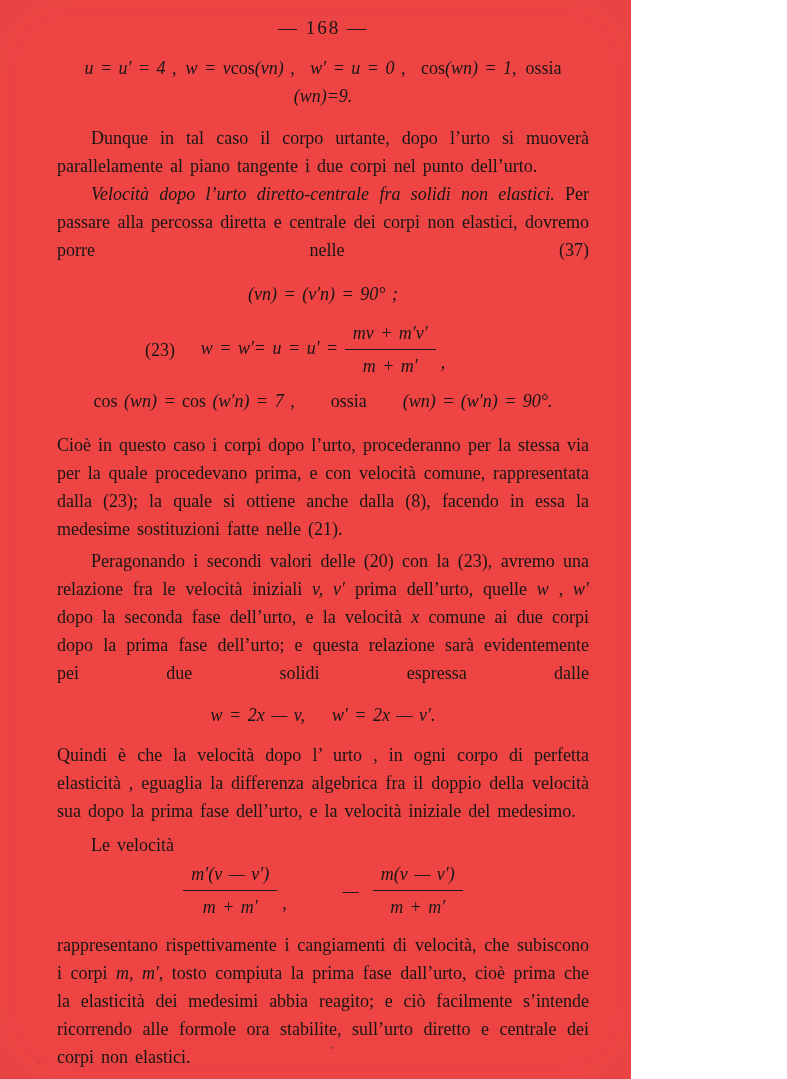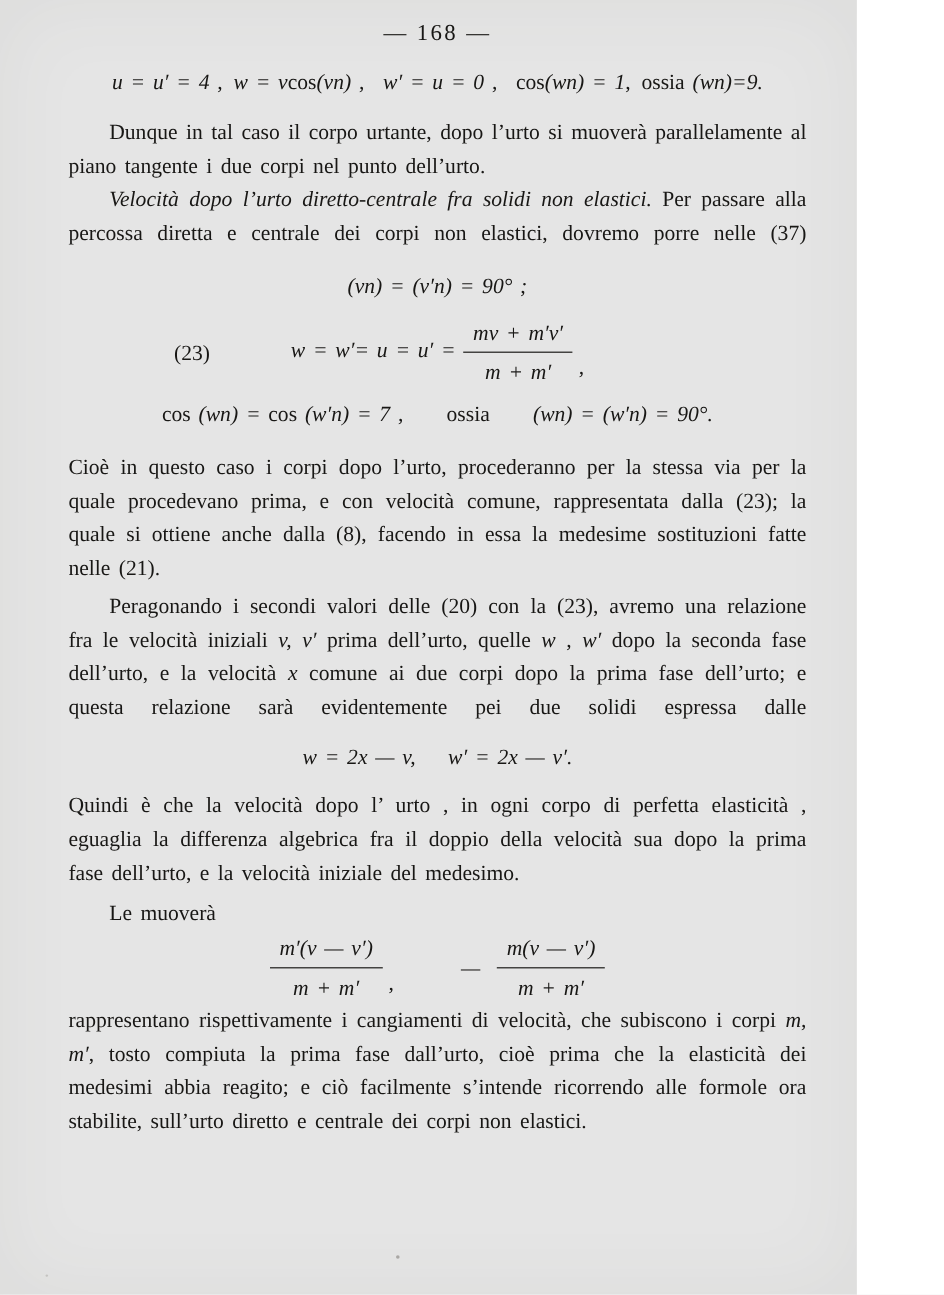--- a/index.html
+++ b/index.html
@@ -4,24 +4,24 @@
 <style>
   html, body {
     margin: 0;
     padding: 0;
     width: 787px;
     height: 1079px;
     overflow: hidden;
   }
   .page {
     position: relative;
-    width: 714px;
+    width: 631px;
     height: 1079px;
     box-sizing: border-box;
-    background: #e5e5e5;
+    background: #ef4444;
     box-shadow: inset 0 0 70px rgba(90,85,70,0.06);
     color: #181715;
     font-family: "Liberation Serif", "DejaVu Serif", serif;
     font-size: 18px;
     line-height: 28px;
     padding: 12px 42px 0 57px;
     overflow: hidden;
   }
   .page-number {
     text-align: center;
@@ -33,21 +33,21 @@
     margin: 0;
     text-align: justify;
     word-spacing: 2.5px;
   }
   p.indent { text-indent: 34px; }
   p.cont   { text-align-last: justify; }
   .seg-i { font-style: italic; }
   .seg-r { font-style: normal; }
   .mt4  { margin-top: 4px; }
   .mt6  { margin-top: 6px; }
-  .mt8  { margin-top: 0; }
+  .mt8  { margin-top: 11px; }
   .mt12 { margin-top: 12px; }
   .mt14 { margin-top: 14px; }
   .mt16 { margin-top: 16px; }
 
   .eq {
     text-align: center;
     margin: 10px 0;
     word-spacing: 2px;
   }
   .eq-u   { margin: 12px 0 10px 0; }
@@ -121,21 +121,21 @@
   <div class="eq eq-cos"><span class="seg-r">cos</span><span class="seg-i"> (wn) = </span><span class="seg-r">cos</span><span class="seg-i"> (w′n) = 7 ,</span><span class="seg-r">  ossia  </span><span class="seg-i">(wn) = (w′n) = 90°.</span></div>
 
   <p class="mt16"><span class="seg-r">Cioè in questo caso i corpi dopo l’urto, procederanno per la stessa via per la quale procedevano prima, e con velocità comune, rappresentata dalla (23); la quale si ottiene anche dalla (8), facendo in essa la medesime sostituzioni fatte nelle (21).</span></p>
 
   <p class="indent cont mt4"><span class="seg-r">Peragonando i secondi valori delle (20) con la (23), avremo una relazione fra le velocità iniziali </span><span class="seg-i">v, v′</span><span class="seg-r"> prima dell’urto, quelle </span><span class="seg-i">w , w′</span><span class="seg-r"> dopo la seconda fase dell’urto, e la velocità </span><span class="seg-i">x</span><span class="seg-r"> comune ai due corpi dopo la prima fase dell’urto; e questa relazione sarà evidentemente pei due solidi espressa dalle</span></p>
 
   <div class="eq eq-2x"><span class="seg-i">w = 2x — v,  w′ = 2x — v′.</span></div>
 
   <p class="mt12"><span class="seg-r">Quindi è che la velocità dopo l’ urto , in ogni corpo di perfetta elasticità , eguaglia la differenza algebrica fra il doppio della velocità sua dopo la prima fase dell’urto, e la velocità iniziale del medesimo.</span></p>
 
-  <p class="indent mt6"><span class="seg-r">Le muoverà</span></p>
+  <p class="indent mt6"><span class="seg-r">Le velocità</span></p>
 
   <div class="eq eq-fr">
     <span class="frac"><span class="num">m′(v — v′)</span><span class="den">m + m′</span></span><span class="frac-trail">,</span><span class="frac-gap"></span><span class="minus-sign">—</span><span class="frac-gap2"></span><span class="frac"><span class="num">m(v — v′)</span><span class="den">m + m′</span></span>
   </div>
 
   <p class="mt8"><span class="seg-r">rappresentano rispettivamente i cangiamenti di velocità, che subiscono i corpi </span><span class="seg-i">m, m′</span><span class="seg-r">, tosto compiuta la prima fase dall’urto, cioè prima che la elasticità dei medesimi abbia reagito; e ciò facilmente s’intende ricorrendo alle formole ora stabilite, sull’urto diretto e centrale dei corpi non elastici.</span></p>
 
   <div class="speck speck-1"></div>
   <div class="speck speck-2"></div>
 </div>

